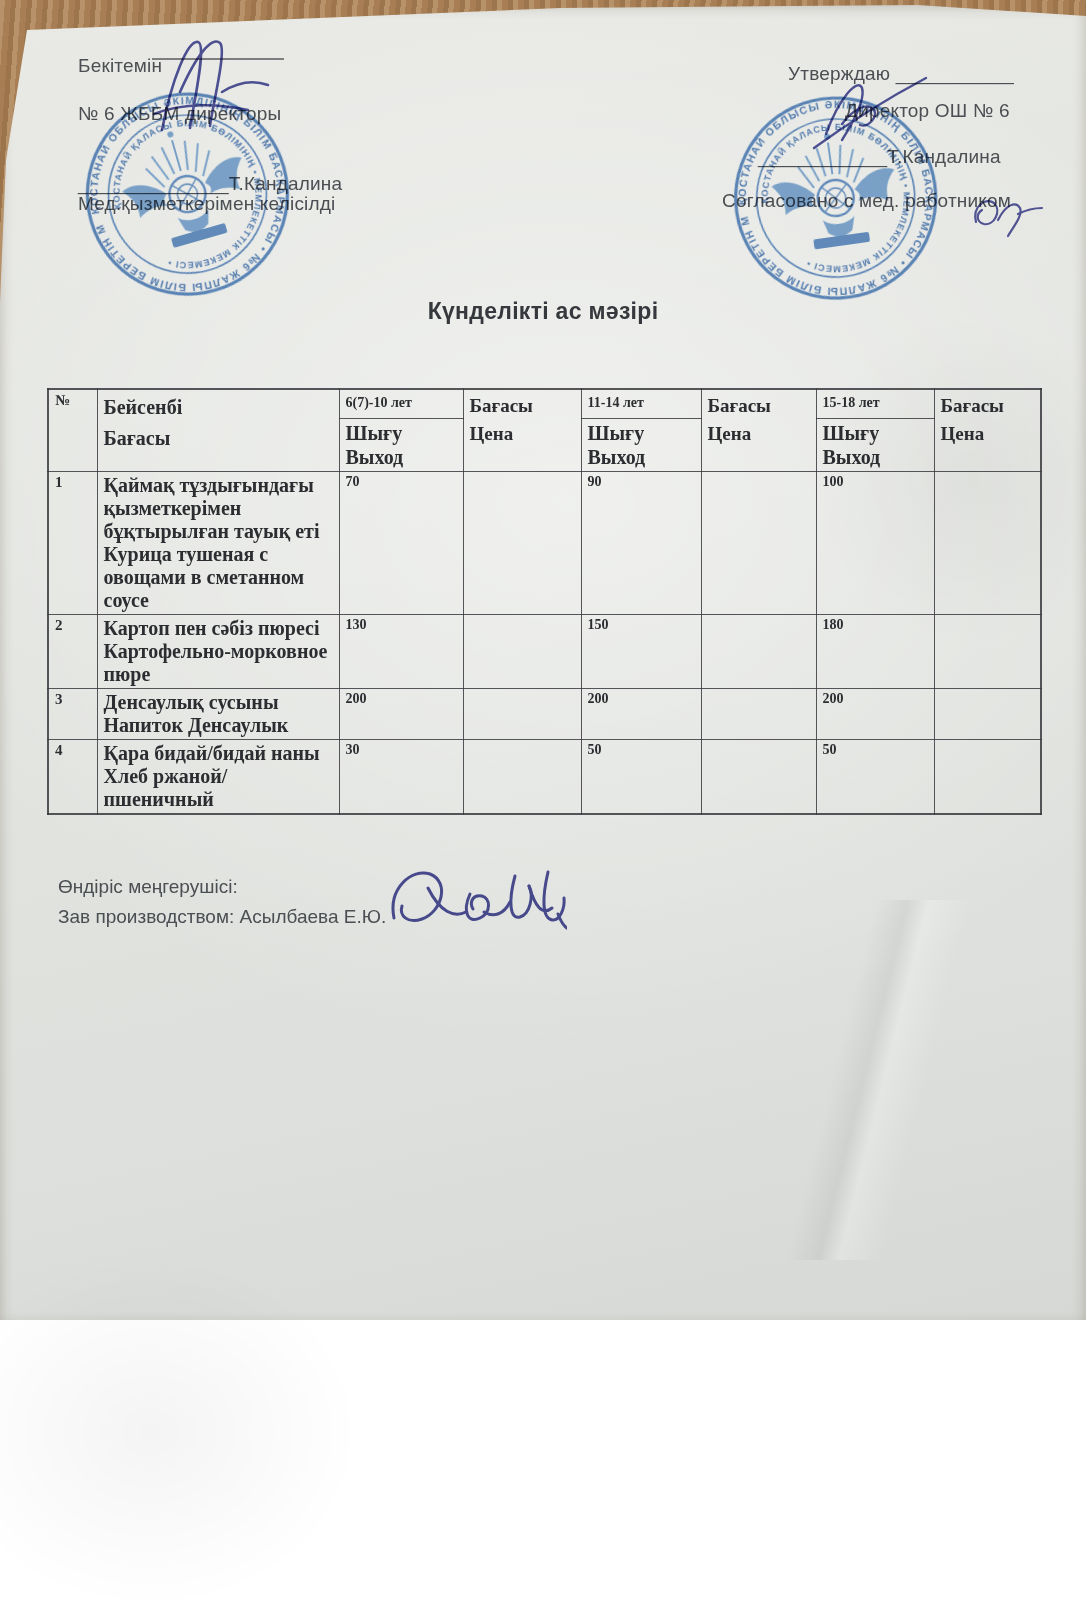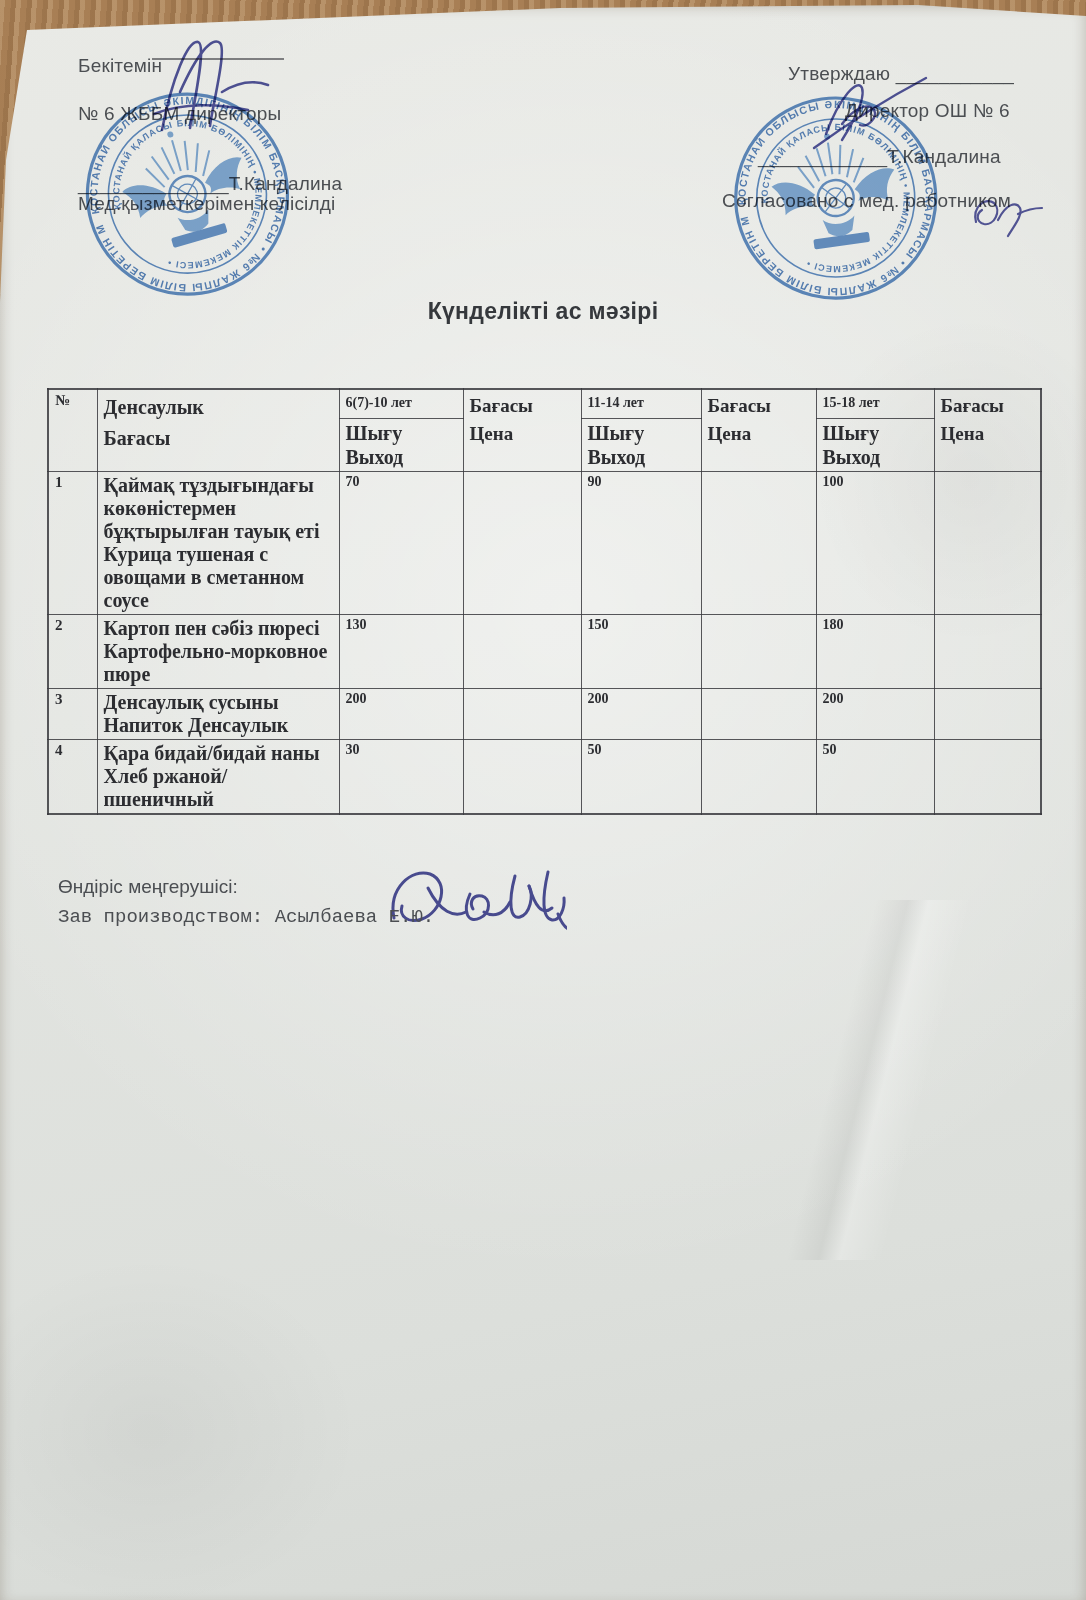--- a/index.html
+++ b/index.html
@@ -1,17 +1,17 @@
 <!DOCTYPE html>
 <html><head>
 <meta charset="utf-8">
 <style>
   html,body{margin:0;padding:0;}
   body{width:1086px;height:1600px;overflow:hidden;font-family:"Liberation Sans",sans-serif;}
-  .scene{position:relative;width:1086px;height:1600px;background:#9e774e;}
+  .scene{position:relative;width:1086px;height:1320px;background:#9e774e;}
   .wood-bg{position:absolute;inset:0;
     background:
       repeating-linear-gradient(94deg, rgba(255,235,200,.18) 0 5px, rgba(0,0,0,0) 5px 11px, rgba(60,30,0,.10) 11px 16px),
       linear-gradient(180deg,#a87f55 0,#9c764d 100%);}
   .paper{position:absolute;inset:0;
     clip-path:polygon(27px 30px, 560px 8px, 918px 5px, 1086px 16px, 1086px 1600px, 0px 1600px, 0px 302px, 6px 160px);
     background:
       radial-gradient(90% 60% at 52% 38%, rgba(255,255,255,.45) 0, rgba(255,255,255,0) 70%),
       linear-gradient(168deg, #e9eae6 0%, #e3e5e1 40%, #dcdfdb 78%, #d5d8d4 100%);
     box-shadow:inset 0 6px 14px rgba(60,35,10,.25);}
@@ -193,21 +193,21 @@
           <col style="width:118px">
         <col style="width:120px">
           <col style="width:115px">
           <col style="width:118px">
           <col style="width:107px">
       </colgroup>
       <tbody>
           <tr style="height:29px;">
         <th class="h-no" rowspan="2">№</th>
         <th class="h-day" rowspan="2">
-          <div>Денсаулык</div>
+          <div>Бейсенбі</div>
           <div>Бағасы</div>
         </th>
         <th class="h-age">6(7)-10 лет</th>
         <th class="h-price" rowspan="2">
           <div>Бағасы</div>
           <div>Цена</div>
         </th>
         <th class="h-age">11-14 лет</th>
         <th class="h-price" rowspan="2">
           <div>Бағасы</div>
@@ -230,21 +230,21 @@
         </th>
         <th class="h-out">
           <div>Шығу</div>
           <div>Выход</div>
         </th>
       </tr>
 
       <tr style="height:142px;">
         <td class="c-no">1</td>
         <td class="c-dish">
-          <div>Қаймақ тұздығындағы көкөністермен бұқтырылған тауық еті</div>
+          <div>Қаймақ тұздығындағы қызметкерімен бұқтырылған тауық еті</div>
           <div>Курица тушеная с овощами в сметанном соусе</div>
         </td>
         <td class="c-num">70</td>
         <td class="c-empty"></td>
         <td class="c-num">90</td>
         <td class="c-empty"></td>
         <td class="c-num">100</td>
         <td class="c-empty"></td>
       </tr>
       <tr style="height:69px;">
@@ -283,15 +283,15 @@
         <td class="c-empty"></td>
         <td class="c-num">50</td>
         <td class="c-empty"></td>
         <td class="c-num">50</td>
         <td class="c-empty"></td>
       </tr>
     </tbody>
       </table>
 
     <div class="footer-line" style="left:58px;top:876px;">Өндіріс меңгерушісі:</div>
-    <div class="footer-line" style="left:58px;top:906px;font-family:Liberation Mono, monospace;">Зав производством: Асылбаева Е.Ю.</div>
+    <div class="footer-line" style="left:58px;top:906px;">Зав производством: Асылбаева Е.Ю.</div>
   </div>
 </div>
 
 </body></html>

